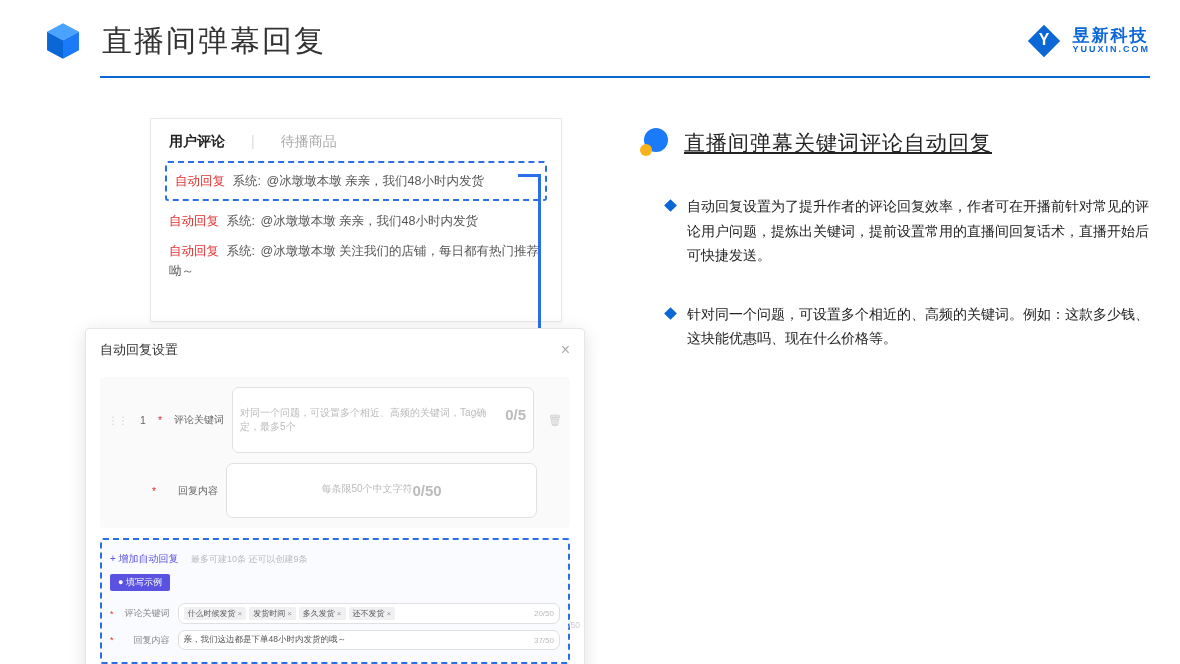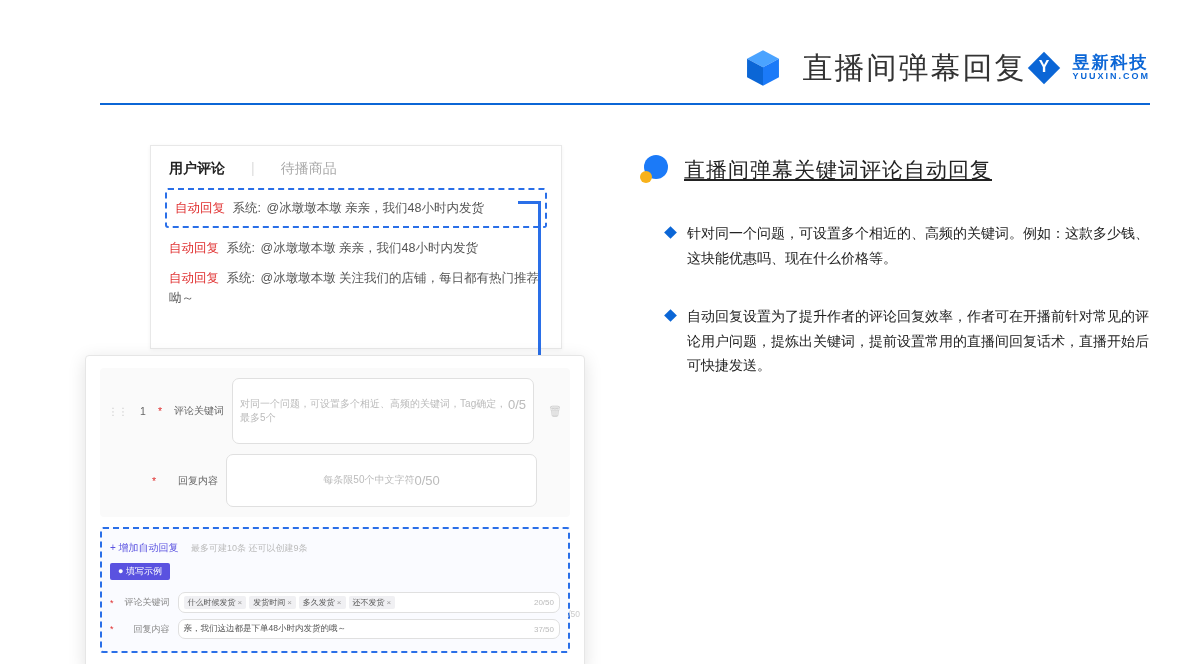--- a/index.html
+++ b/index.html
@@ -7,23 +7,22 @@
     width: 1180px;
     height: 664px;
     background: #fff;
     font-family: "Microsoft YaHei", "PingFang SC", sans-serif;
     position: relative;
     overflow: hidden;
   }
   .header {
     display: flex;
     align-items: center;
-    justify-content: flex-end;
-    padding: 20px 30px 0 26px;
-    margin-top: 27px;
+    justify-content: space-between;
+    padding: 20px 30px 0 42px;
   }
   .header-left {
     display: flex;
     align-items: center;
     gap: 18px;
   }
   .cube-icon {
     width: 42px; height: 42px;
     position: relative;
   }
@@ -124,21 +123,21 @@
     flex: 1;
     border: 1px solid #e0e0e0;
     background: #fff;
     border-radius: 7px;
     padding: 18px 7px;
     font-size: 10px;
     color: #bbb;
     display: flex;
     justify-content: center;
   }
-  .finput .counter { color: #bbb; font-size: 13px; }
+  .finput .counter { color: #bbb; font-size: 15px; font-weight: bold; }
   .trash { color: #ccc; font-size: 11px; margin-left: 6px; }
 
   .example-outer {
     border: 2.5px dashed #2a6fe8;
     border-radius: 3px;
     padding: 8px 8px 12px 8px;
     background: #fafbff;
   }
   .add-link { color: #5a52e0; font-size: 10px; margin-bottom: 2px; display: inline-block; }
   .add-hint { color: #bbb; font-size: 9px; margin-left: 8px; }
@@ -276,20 +275,24 @@
         <span class="system">系统:</span>
         <span>@冰墩墩本墩 关注我们的店铺，每日都有热门推荐呦～</span>
       </div>
     </div>
 
     <div class="connector conn-v" style="left:508px; top:56px; height:382px;"></div>
     <div class="connector conn-h" style="left:488px; top:56px; width:22px;"></div>
     <div class="connector conn-h" style="left:475px; top:436px; width:35px;"></div>
 
     <div class="dialog-card">
+      <div class="dialog-head">
+        <span>自动回复设置</span>
+        <span class="close-x">×</span>
+      </div>
 
       <div class="form-block">
         <div class="form-row">
           <span class="drag-handle">⋮⋮</span>
           <span class="order-num">1</span>
           <span class="req-star">*</span>
           <span class="flabel">评论关键词</span>
           <div class="finput">
             <span>对同一个问题，可设置多个相近、高频的关键词，Tag确定，最多5个</span>
             <span class="counter">0/5</span>
@@ -345,20 +348,20 @@
   <div class="right-col">
     <div class="section-title">
       <div class="bubble-icon">
         <div class="c1"></div>
           <div class="c2"></div>
       </div>
       <div class="section-title-text">直播间弹幕关键词评论自动回复</div>
     </div>
     <div class="bullet-item">
       <div class="diamond"></div>
-      <div>针对同一个问题，可设置多个相近的、高频的关键词。例如：这款多少钱、这块能优惠吗、现在什么价格等。</div>
+      <div>自动回复设置为了提升作者的评论回复效率，作者可在开播前针对常见的评论用户问题，提炼出关键词，提前设置常用的直播间回复话术，直播开始后可快捷发送。</div>
     </div>
     <div class="bullet-item">
       <div class="diamond"></div>
-      <div>自动回复设置为了提升作者的评论回复效率，作者可在开播前针对常见的评论用户问题，提炼出关键词，提前设置常用的直播间回复话术，直播开始后可快捷发送。</div>
+      <div>针对同一个问题，可设置多个相近的、高频的关键词。例如：这款多少钱、这块能优惠吗、现在什么价格等。</div>
     </div>
   </div>
 </div>
 
 </body></html>

